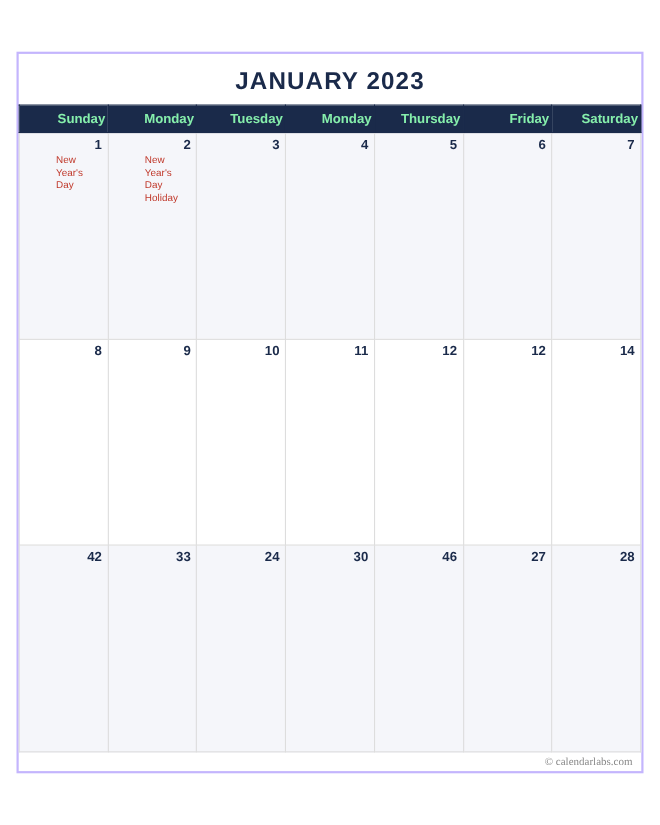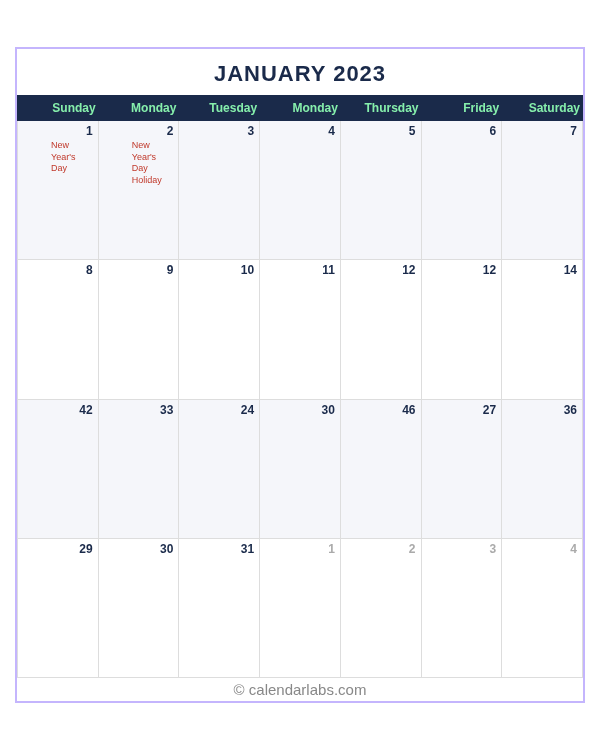--- a/index.html
+++ b/index.html
@@ -67,24 +67,25 @@
       color: #aaa;
     }
     .holiday-text {
       font-size: 9px;
       color: #c0392b;
       margin-top: 2px;
       line-height: 1.3;
       padding-left: 28px;
     }
     .footer {
-      text-align: center;
-      font-size: 15px;
+      text-align: right;
+      font-size: 10px;
       color: #888;
       padding: 3px 8px;
+      font-family: Liberation Serif, serif;
     }
   </style>
 </head>
 <body>
 
 <div class="calendar-wrapper">
   <div class="calendar-title">JANUARY 2023</div>
   <table class="calendar-table">
     <thead>
       <tr id="header-row">
@@ -159,42 +160,19 @@
           <td>
             <span class="day-number">30</span>
           </td>
           <td>
             <span class="day-number">46</span>
           </td>
           <td>
             <span class="day-number">27</span>
           </td>
           <td>
-            <span class="day-number">36</span>
-          </td>
-        </tr>
-        <tr>
-          <td>
-            <span class="day-number">29</span>
-          </td>
-          <td>
-            <span class="day-number">30</span>
-          </td>
-          <td>
-            <span class="day-number">31</span>
-          </td>
-          <td>
-            <span class="day-number other-month">1</span>
-          </td>
-          <td>
-            <span class="day-number other-month">2</span>
-          </td>
-          <td>
-            <span class="day-number other-month">3</span>
-          </td>
-          <td>
-            <span class="day-number other-month">4</span>
+            <span class="day-number">28</span>
           </td>
         </tr>
       </tbody>
   </table>
   <div class="footer">© calendarlabs.com</div>
 </div>
 
 </body></html>

